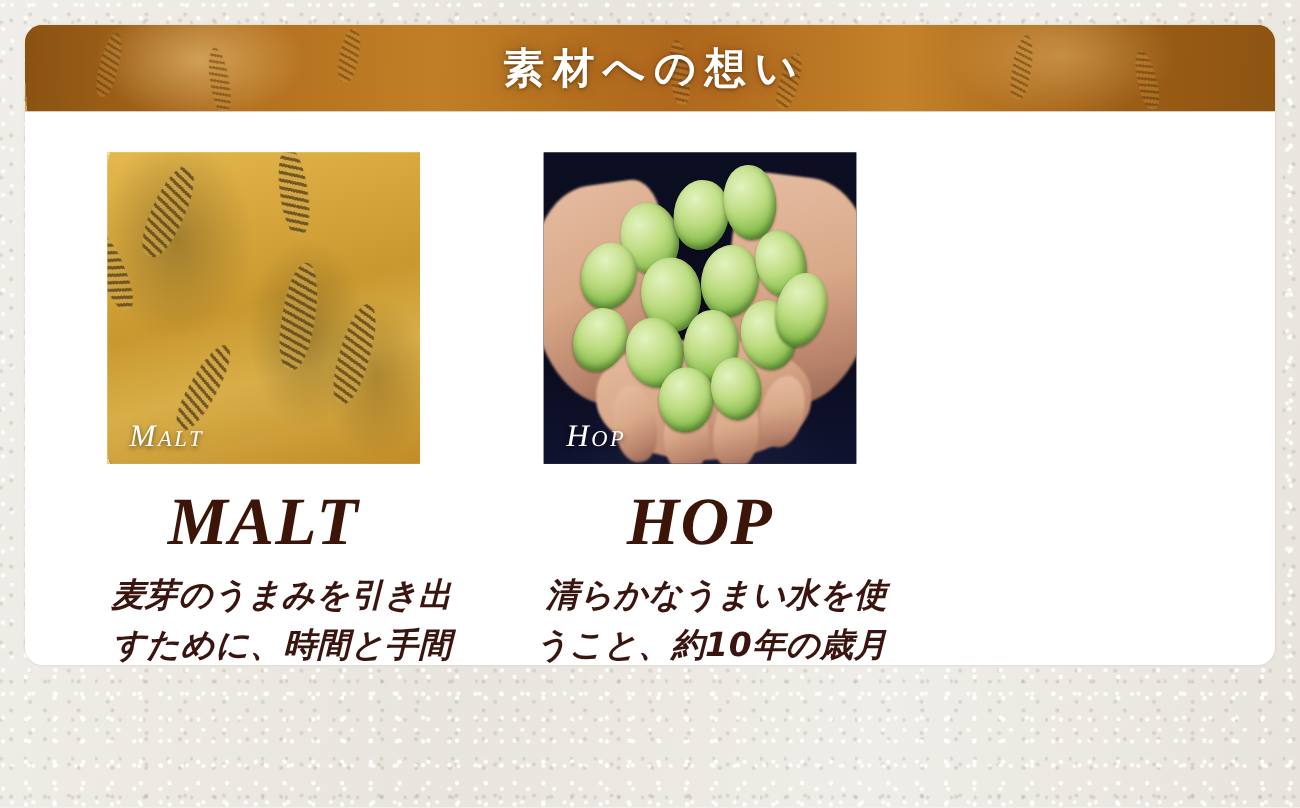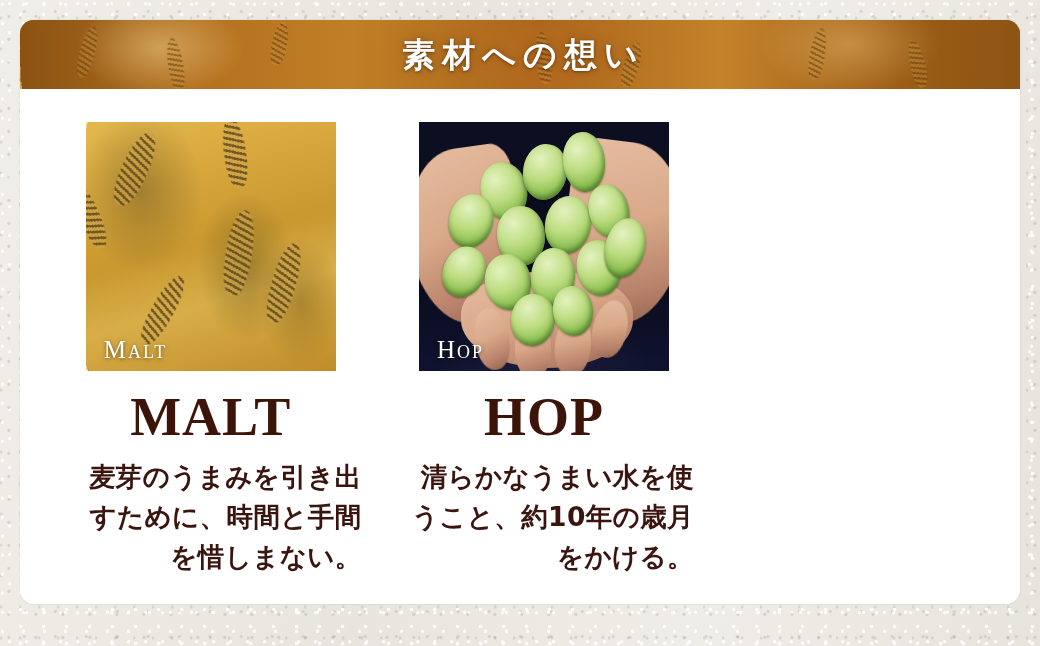--- a/index.html
+++ b/index.html
@@ -23,21 +23,21 @@
       radial-gradient(circle at 78% 46%, rgba(150,146,134,0.25) 0 1.2px, rgba(0,0,0,0) 2px),
       radial-gradient(circle at 90% 85%, rgba(255,255,255,0.9) 0 1.6px, rgba(0,0,0,0) 2px),
       radial-gradient(circle at 5% 58%, rgba(140,137,126,0.22) 0 1.1px, rgba(0,0,0,0) 2px),
       linear-gradient(100deg, #f0eee8 0%, #e7e5dd 40%, #efede7 70%, #e6e4dc 100%);
     background-size: 21px 19px, 27px 23px, 17px 29px, 31px 25px, 23px 17px, 19px 31px, 100% 100%;
   }
 
   #card {
     position: absolute;
     left: 20px; top: 20px;
-    width: 1000px; height: 584px;
+    width: 1000px; height: 512px;
     background: #ffffff;
     border-radius: 14px;
     overflow: hidden;
     box-shadow: 0 0 2px rgba(120,118,108,0.25);
   }
 
   
   #header-band {
     position: relative;
     height: 69px;
@@ -82,21 +82,22 @@
     text-indent: 7px;
     text-shadow: 0 1px 3px rgba(60,30,5,0.55), 0 0 10px rgba(70,35,5,0.35);
     white-space: nowrap;
   }
 
   
   #columns {
     display: flex;
     padding: 33px 24px 0 24px;
     box-sizing: border-box;
-    gap: 0px;
+    gap: 16px;
+    font-style: italic;
   }
   .column {
     width: 333.33px;
     box-sizing: border-box;
     display: flex;
     flex-direction: column;
     align-items: center;
   }
   .photo {
     position: relative;

